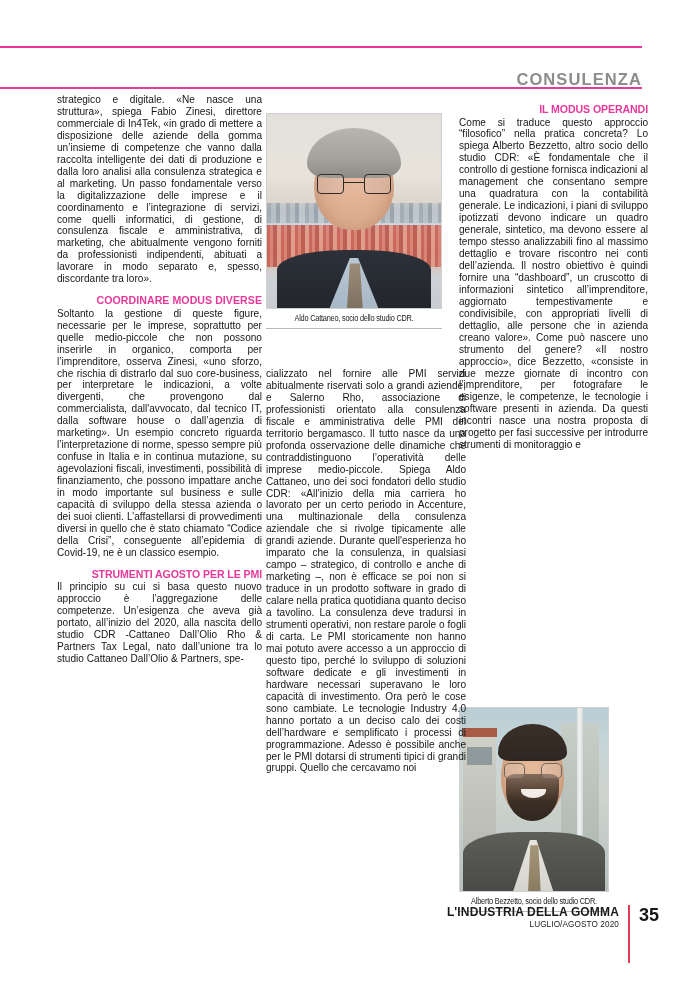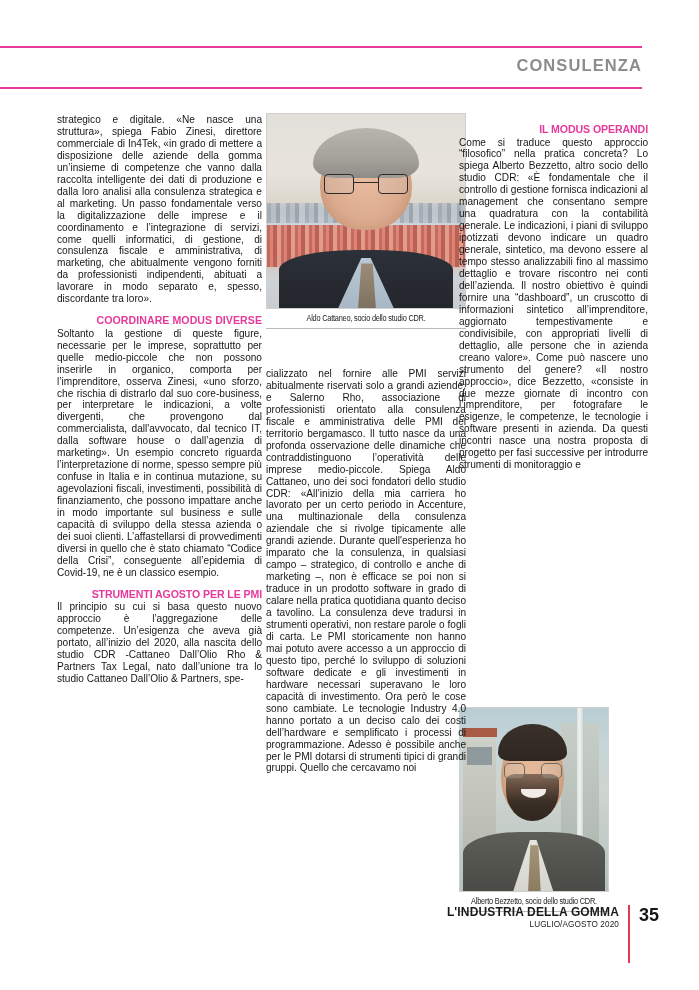--- a/index.html
+++ b/index.html
@@ -30,33 +30,33 @@
   .rule-bottom {
     position: absolute;
     left: 0; right: 57px;
     top: 87px;
     height: 2px;
     background: #e6399b;
   }
   .section-label {
     position: absolute;
     right: 57px;
-    top: 56px;
+    top: 70px;
     font-size: 16.5px;
     font-weight: bold;
     letter-spacing: 1.1px;
     color: #8c8c8c;
     text-align: left;
     font-family: "Liberation Sans", sans-serif;
   }
 
   
   .col {
     position: absolute;
-    top: 114px;
+    top: 94px;
     font-size: 10.1px;
     line-height: 11.95px;
     text-align: justify;
     color: #161616;
     font-family: "Liberation Sans", sans-serif;
     hyphens: manual;
   }
   .col p { margin: 0; text-align: justify; }
 
   .col-1 { left: 57px;  width: 205px; }
@@ -71,21 +71,21 @@
     line-height: 12px;
     text-align: right;
     margin-top: 9px;
     margin-bottom: 1.5px;
     font-family: "Liberation Sans", sans-serif;
   }
   .subhead.tight { letter-spacing: -0.1px; }
 
   
   .photo-block { position: absolute; }
-  .photo-1 { left: 266px; top: 113px; width: 200px; }
+  .photo-1 { left: 266px; top: 113px; width: 176px; }
   .photo-2 { left: 459px; top: 707px; width: 150px; }
 
   .photo {
     width: 100%;
     border: 1px solid #d0d0d0;
     position: relative;
     overflow: hidden;
     background: #cfcfcf;
   }
   .photo-1 .photo { height: 196px; }

